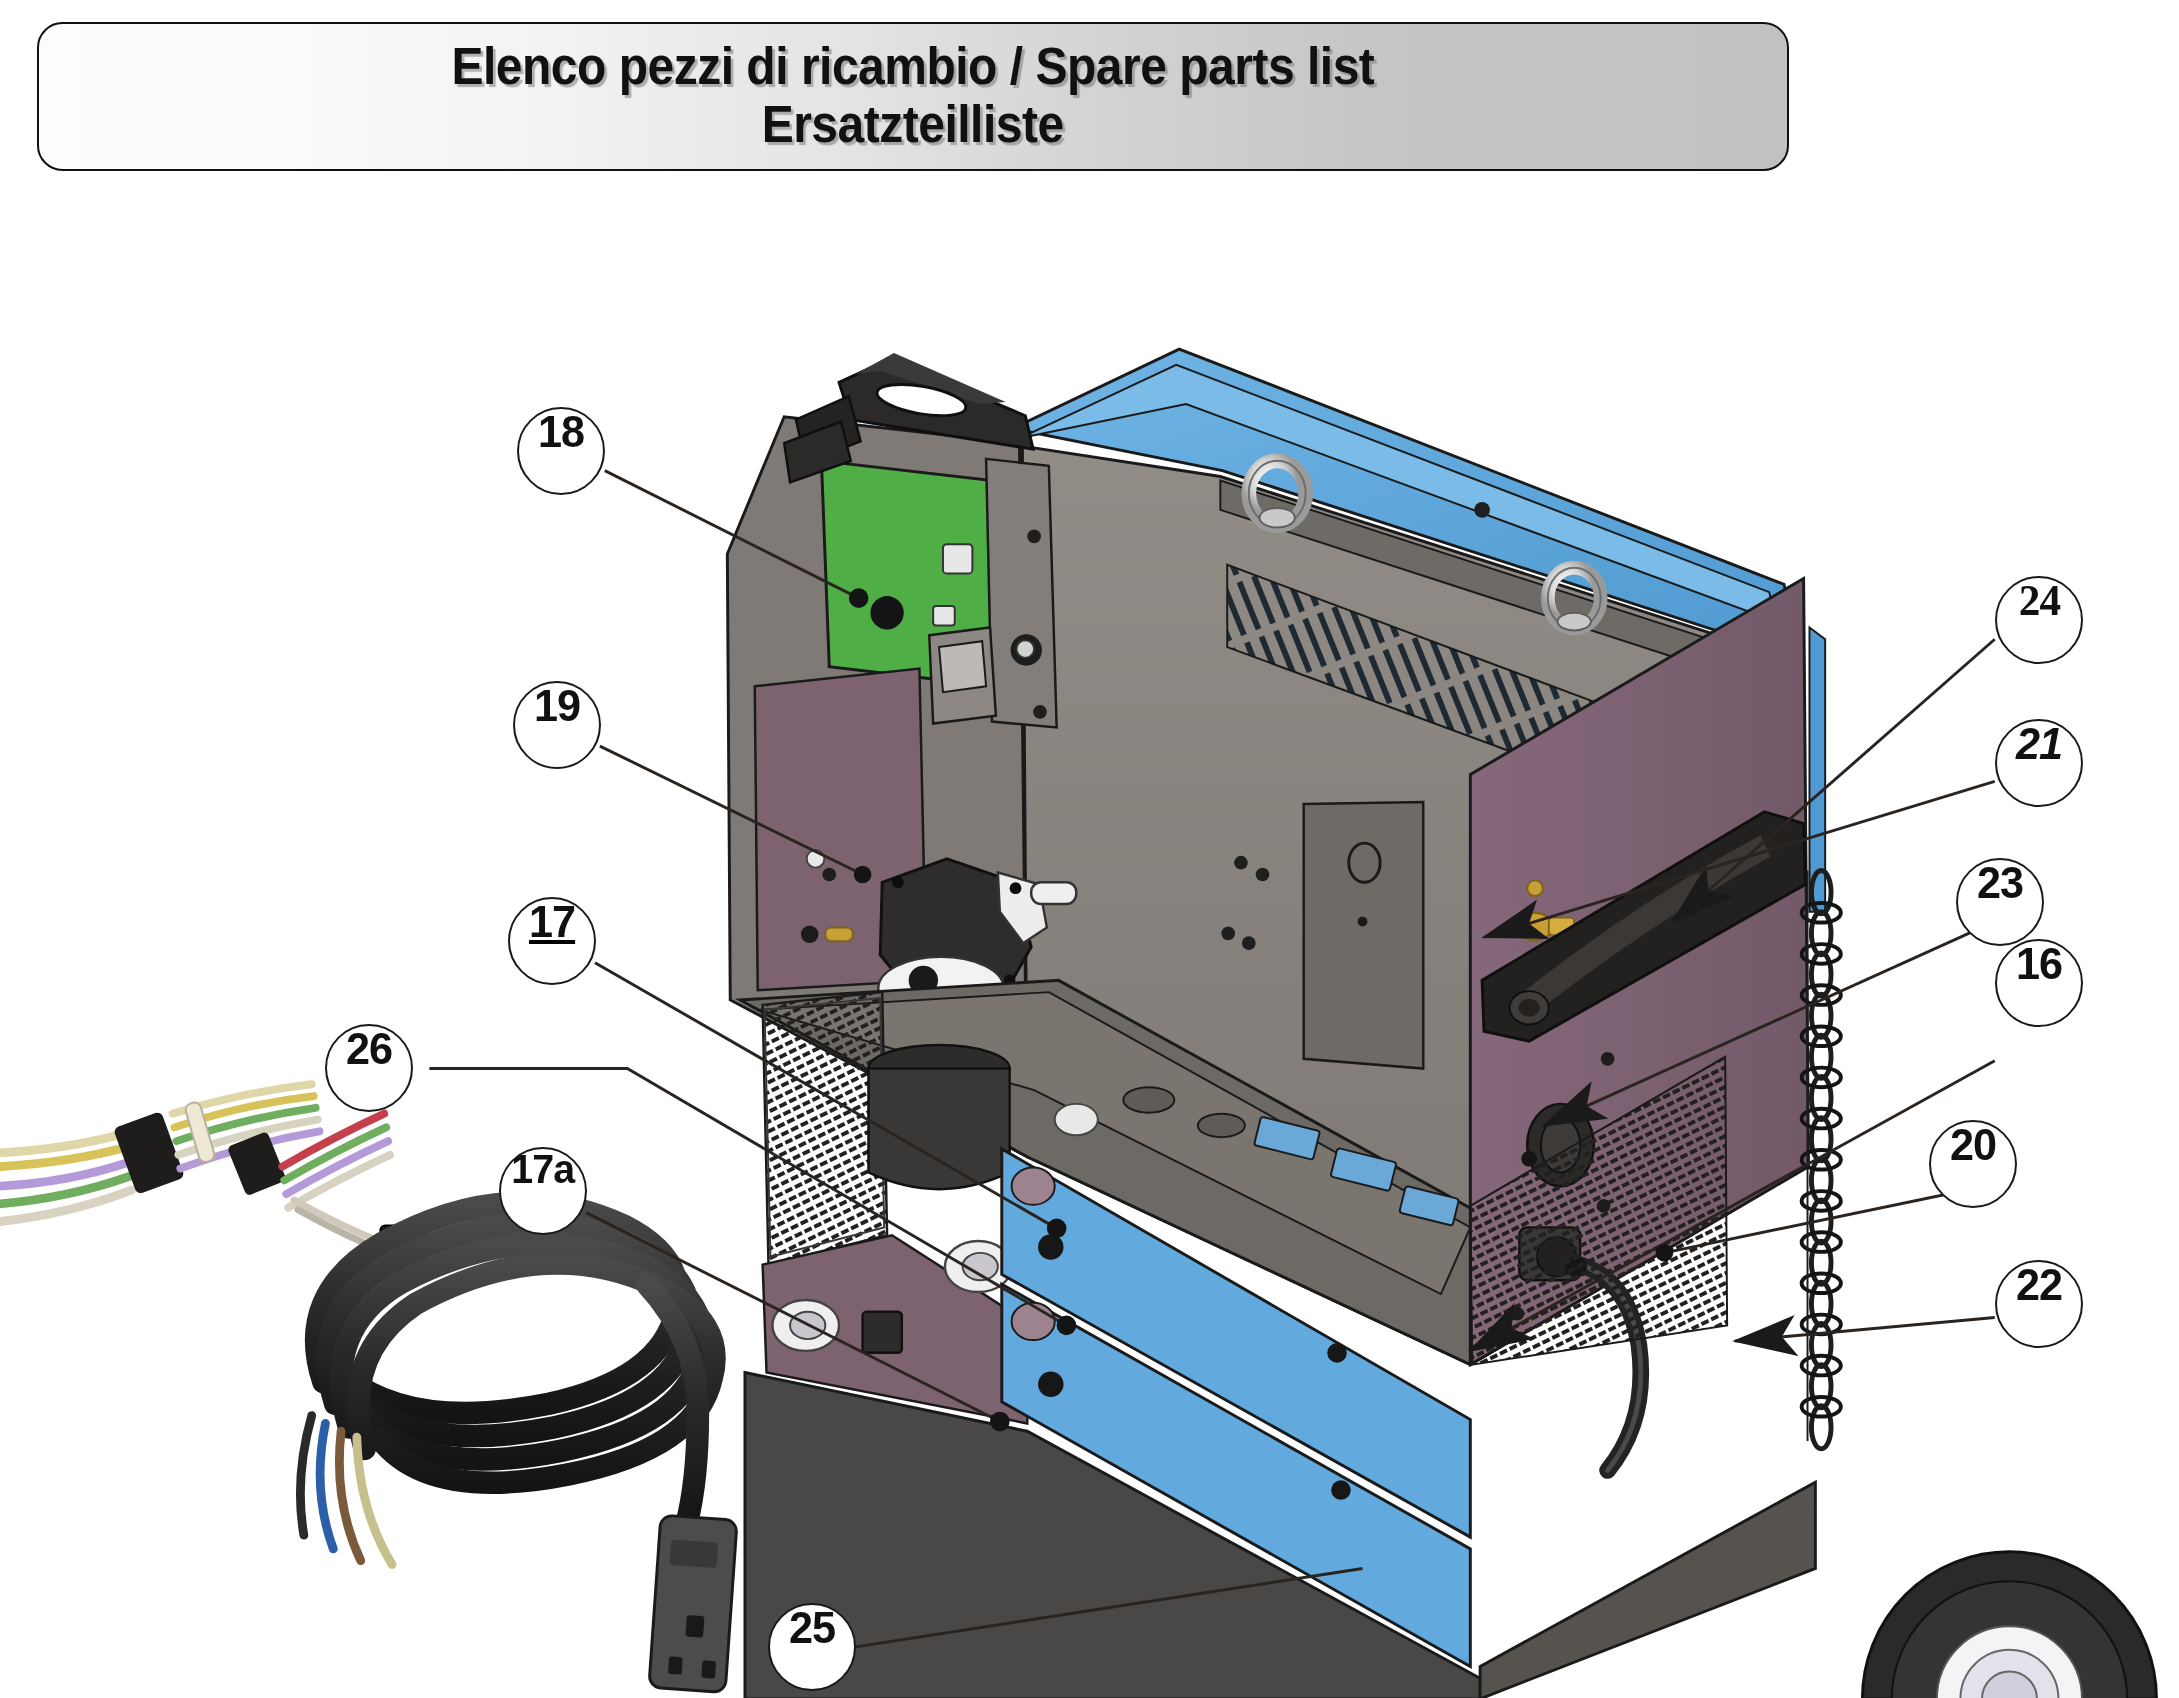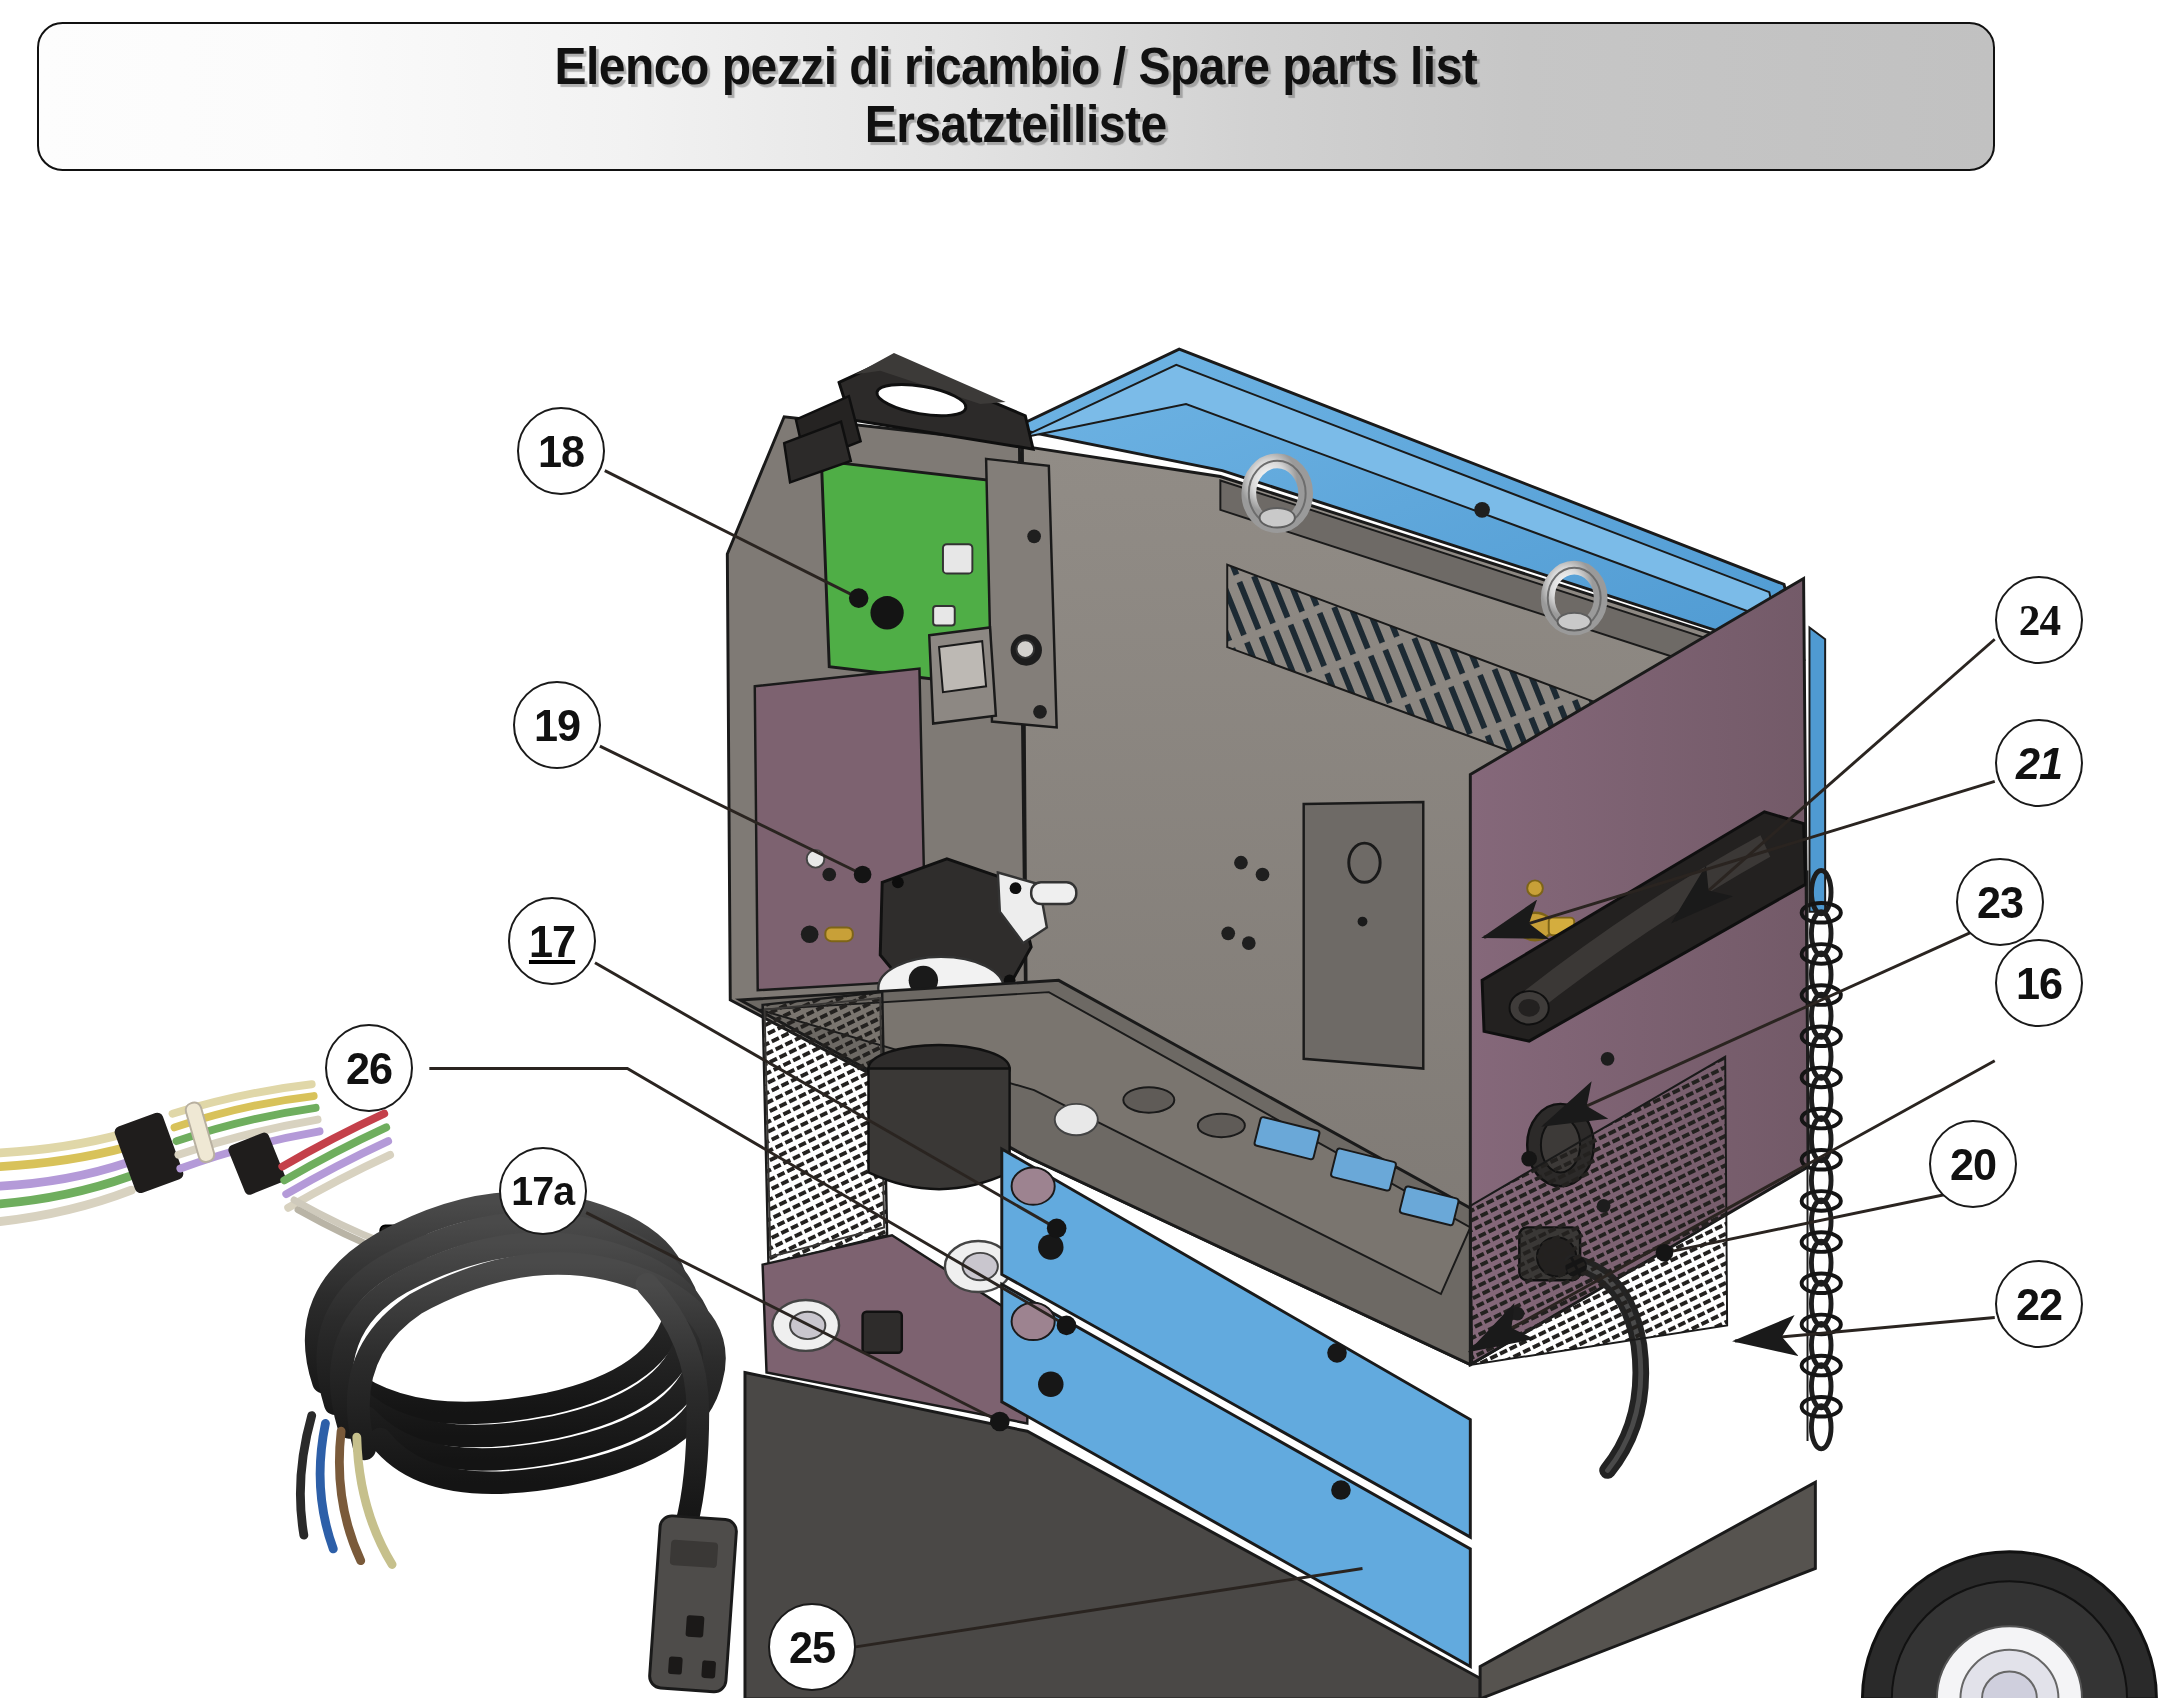--- a/index.html
+++ b/index.html
@@ -10,21 +10,21 @@
     width: 2180px; height: 1699px;
     position: relative;
     overflow: hidden;
     font-family: "Liberation Sans", sans-serif;
   }
 
   
   #title-bar {
     position: absolute;
     left: 37px; top: 21.6px;
-    width: 1958px; height: 149px;
+    width: 1752px; height: 149px;
     border: 2.9px solid #111111;
     border-radius: 25.5px;
     background: linear-gradient(to right,
         #fdfdfd 0%, #fbfbfb 14%, #f2f2f2 30%,
         #e3e3e3 47%, #d2d2d2 62%, #c6c6c6 76%, #c1c1c1 100%);
     box-sizing: border-box;
     display: flex;
     flex-direction: column;
     align-items: center;
     justify-content: center;
@@ -50,21 +50,21 @@
 
   
   .callout {
     position: absolute;
     width: 88px; height: 88px;
     margin-left: -44px; margin-top: -44px;
     border: 2.9px solid #1a1a1a;
     border-radius: 50%;
     background: #ffffff;
     display: flex;
-    align-items: center;
+    align-items: flex-start;
     justify-content: center;
     box-sizing: border-box;
   }
   .callout span {
     font-weight: bold;
     font-size: 45px;
     color: #111111;
     letter-spacing: -1px;
     transform: scaleX(0.96);
     line-height: 1;

